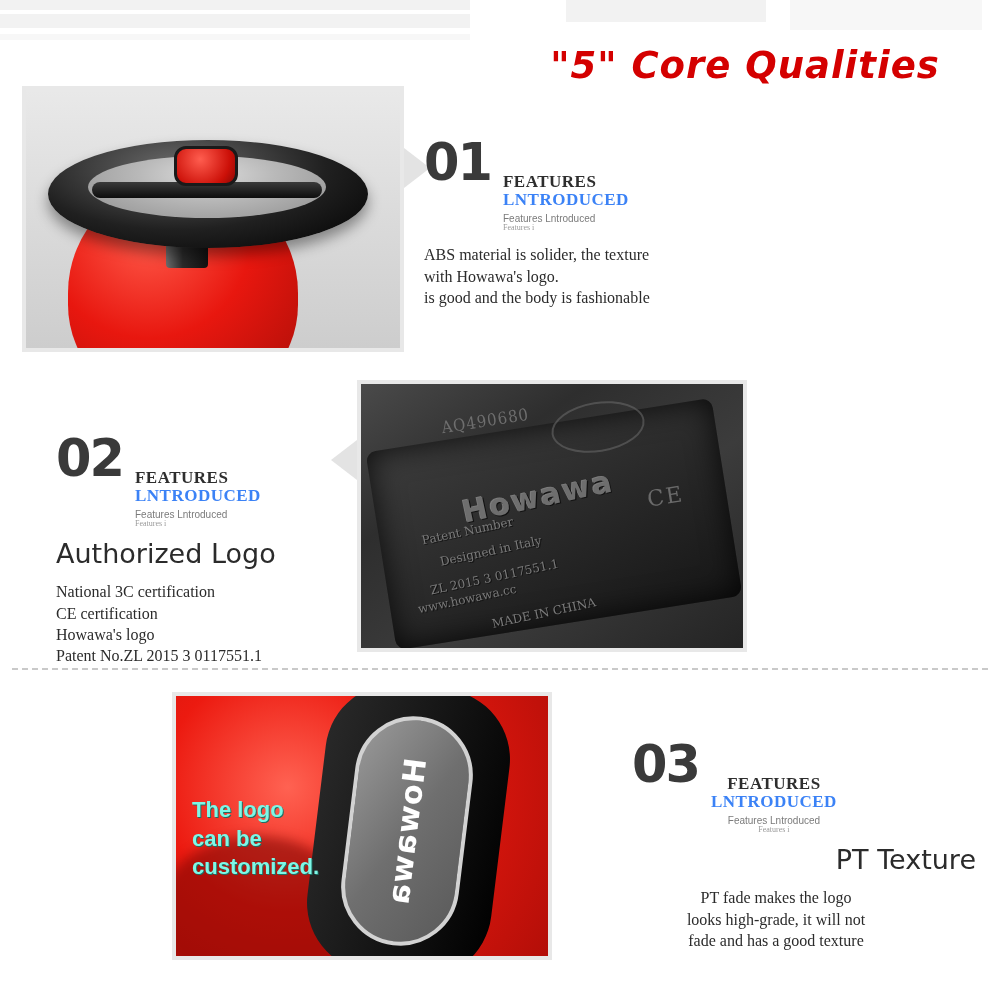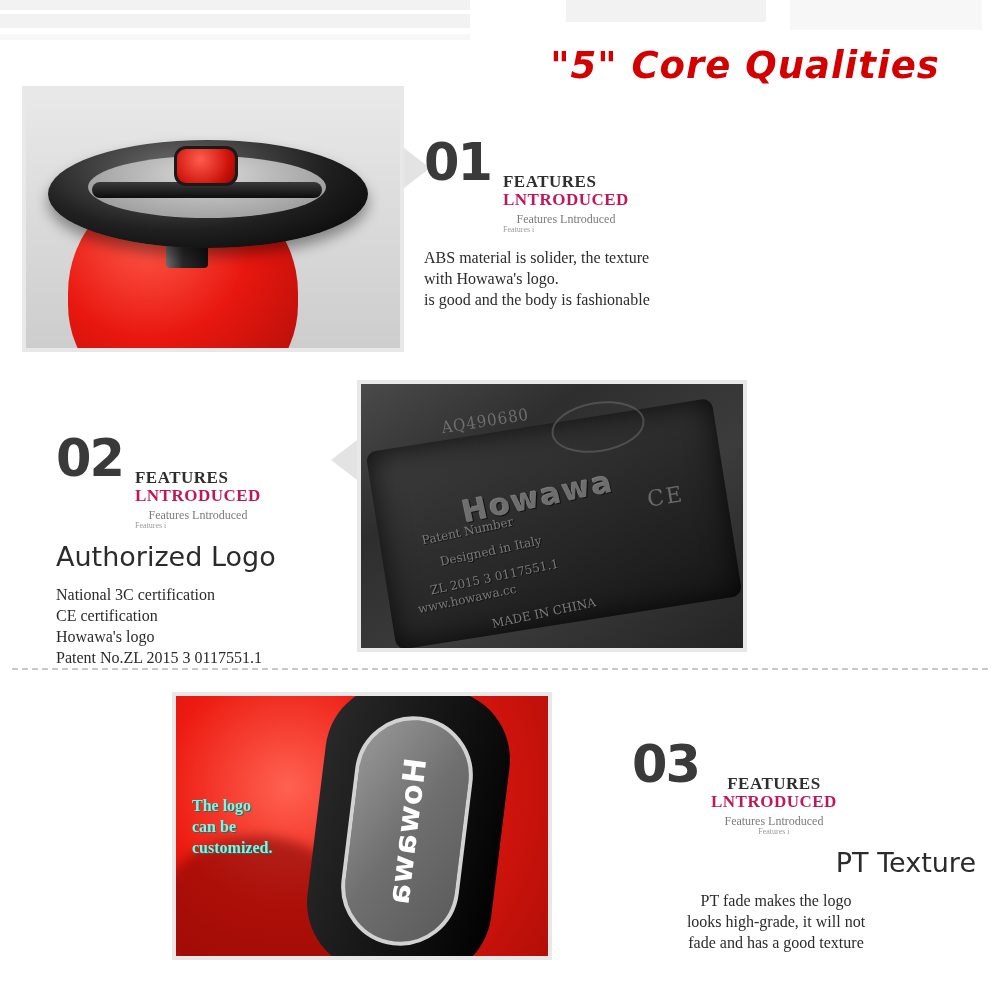--- a/index.html
+++ b/index.html
@@ -221,22 +221,22 @@
     color: #ffffff;
     transform: rotate(-90deg) scaleX(-1);
     white-space: nowrap;
     letter-spacing: 1px;
   }
   .p3-note {
     position: absolute;
     left: 16px;
     top: 100px;
     width: 140px;
-    font-family: Liberation Serif, serif;
-    font-size: 16px;
+    font-family: Liberation Sans, sans-serif;
+    font-size: 22px;
     font-weight: bold;
     color: #7ef7e6;
     line-height: 1.3;
     text-shadow: 1px 1px 0 #1c6f63;
   }
 
   
   .arrow {
     position: absolute;
     width: 0; height: 0;
@@ -276,31 +276,30 @@
     font-weight: bold;
     color: #2e2e2e;
     letter-spacing: .5px;
     line-height: 1.05;
     margin-top: 27px;
   }
   .feat-l2 {
     font-family: "Liberation Serif", serif;
     font-size: 17px;
     font-weight: bold;
-    color: #be185d;
+    color: #3b82f6;
     letter-spacing: .5px;
     line-height: 1.05;
   }
   .feat-l3 {
-    font-family: Liberation Serif, serif;
-    font-size: 12px;
+    font-family: Liberation Sans, sans-serif;
+    font-size: 10px;
     color: #7b7b7b;
     margin-top: 4px;
     line-height: 1.1;
-    text-align: center;
   }
   .feat-l4 {
     font-family: "Liberation Serif", serif;
     font-size: 8px;
     color: #9a9a9a;
     line-height: 1.1;
   }
   .feat-title {
     font-family: "DejaVu Sans", sans-serif;
     font-size: 27px;

